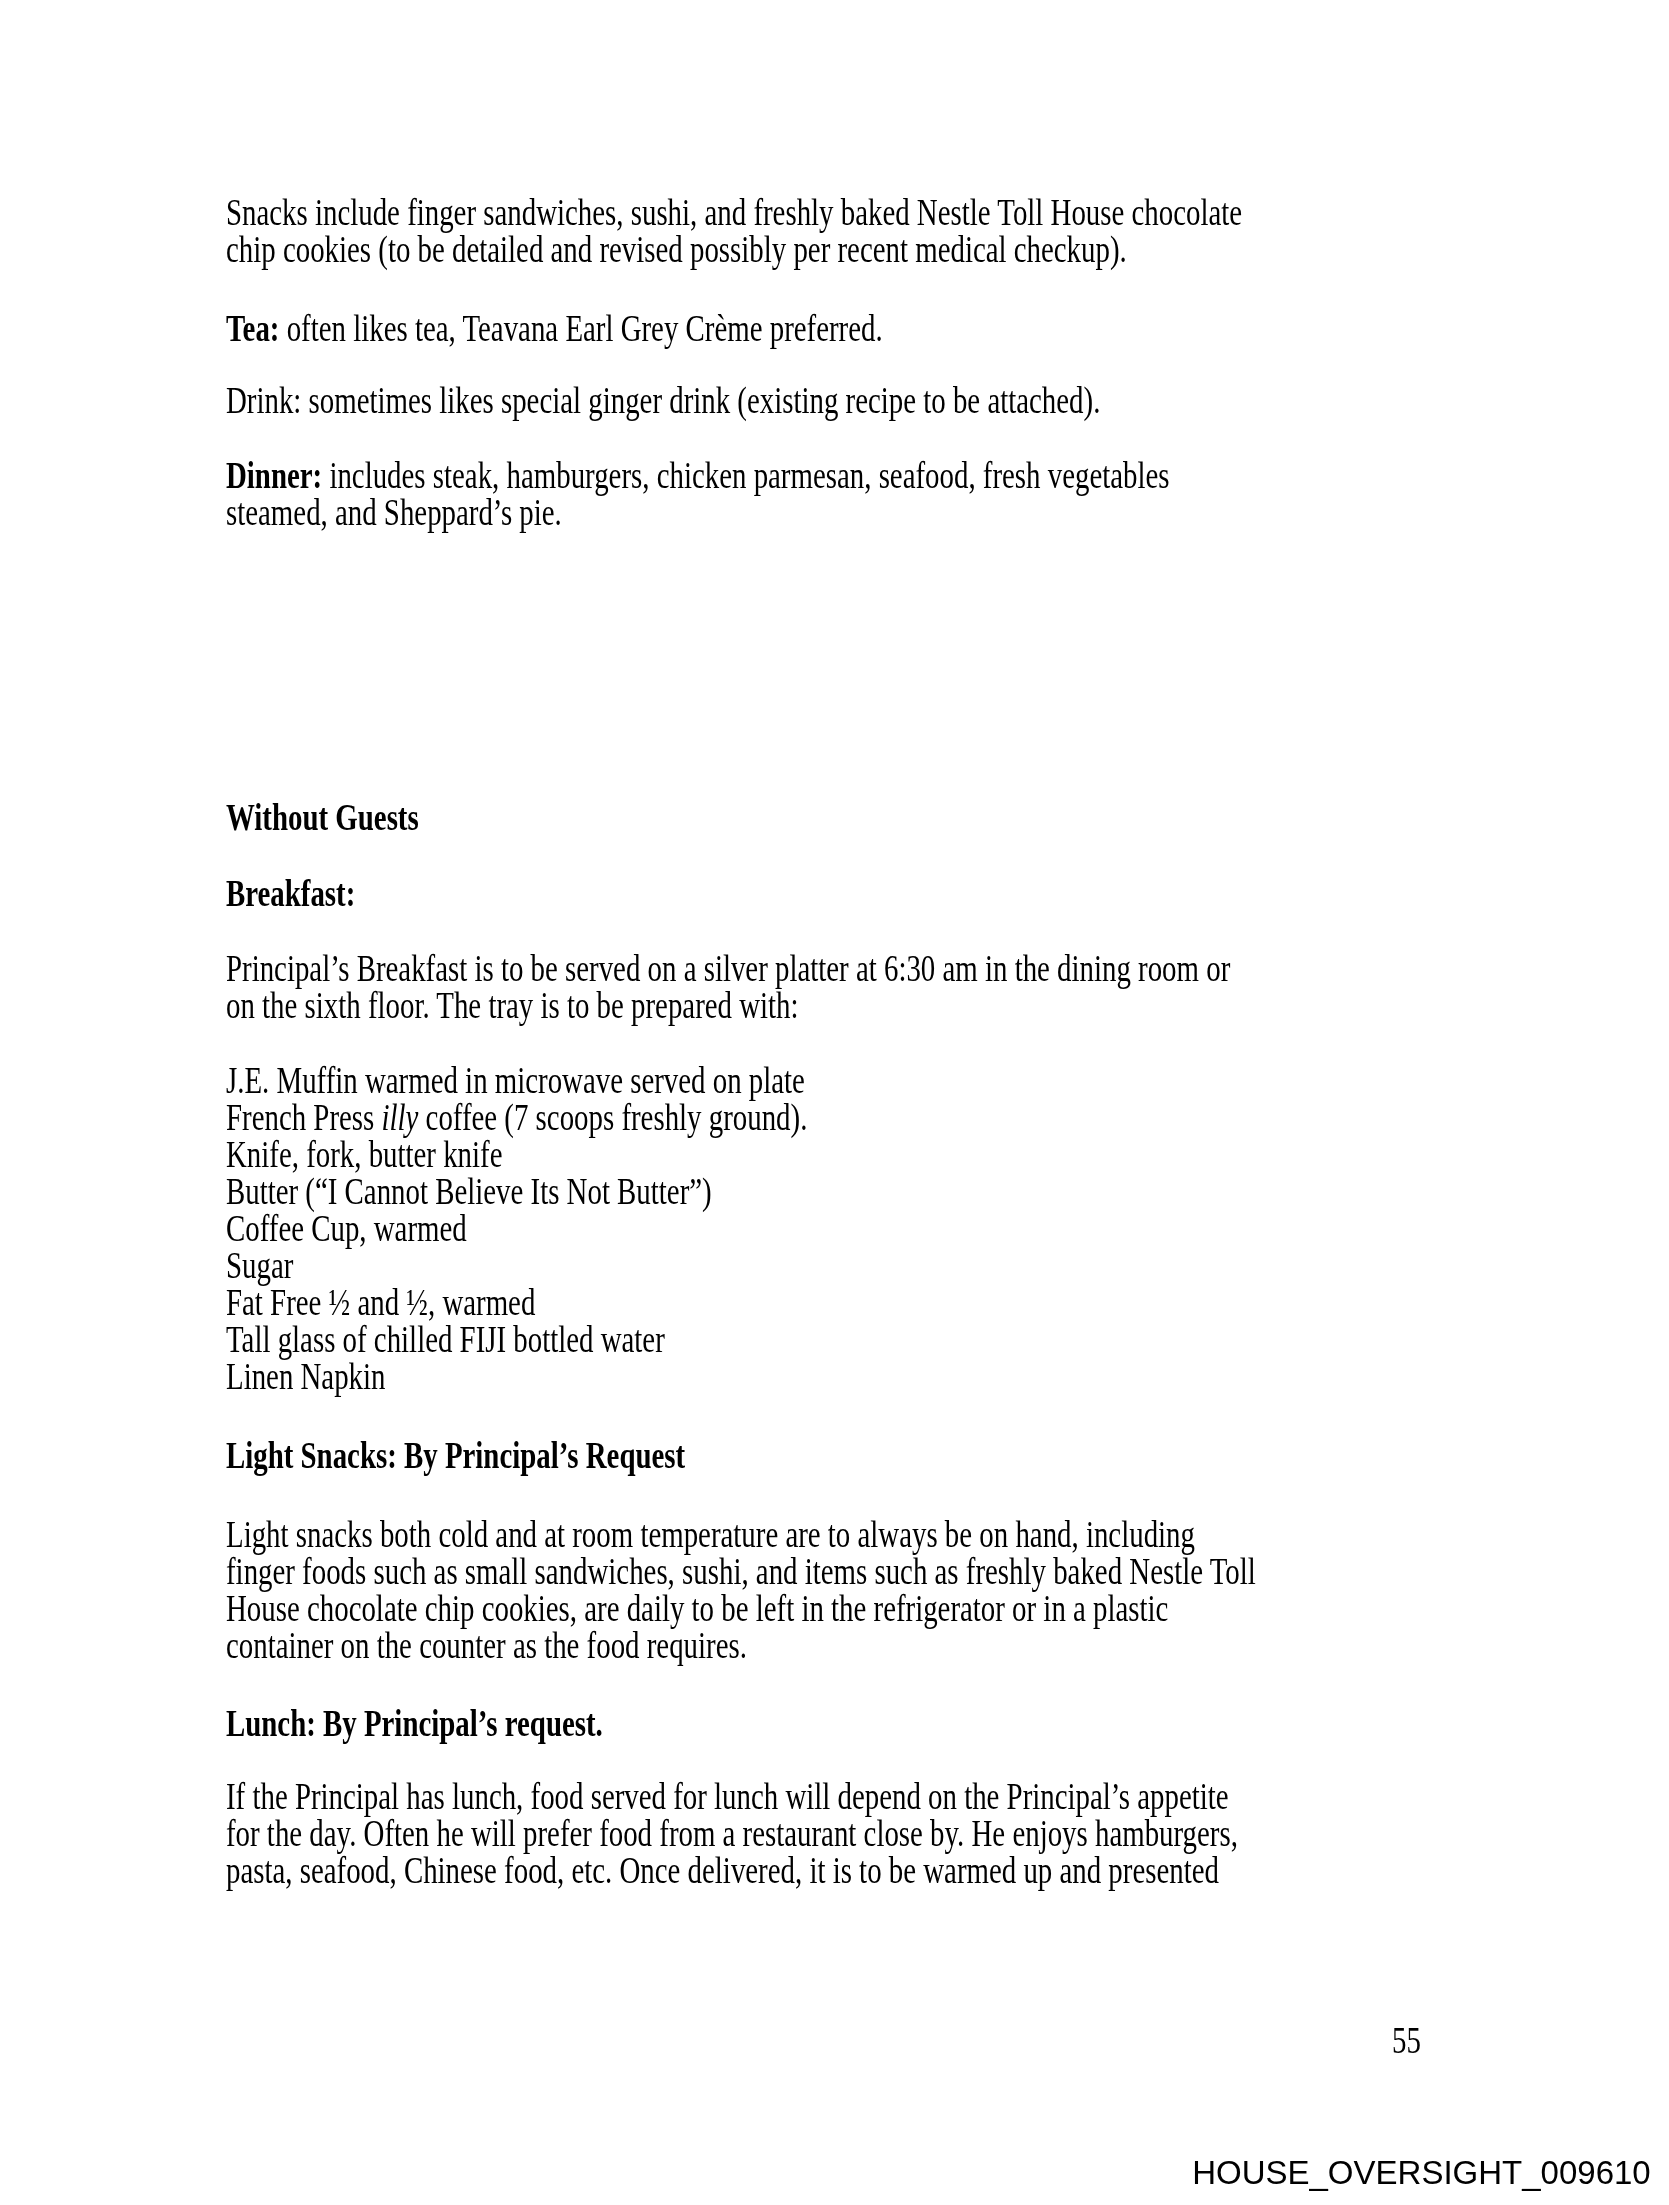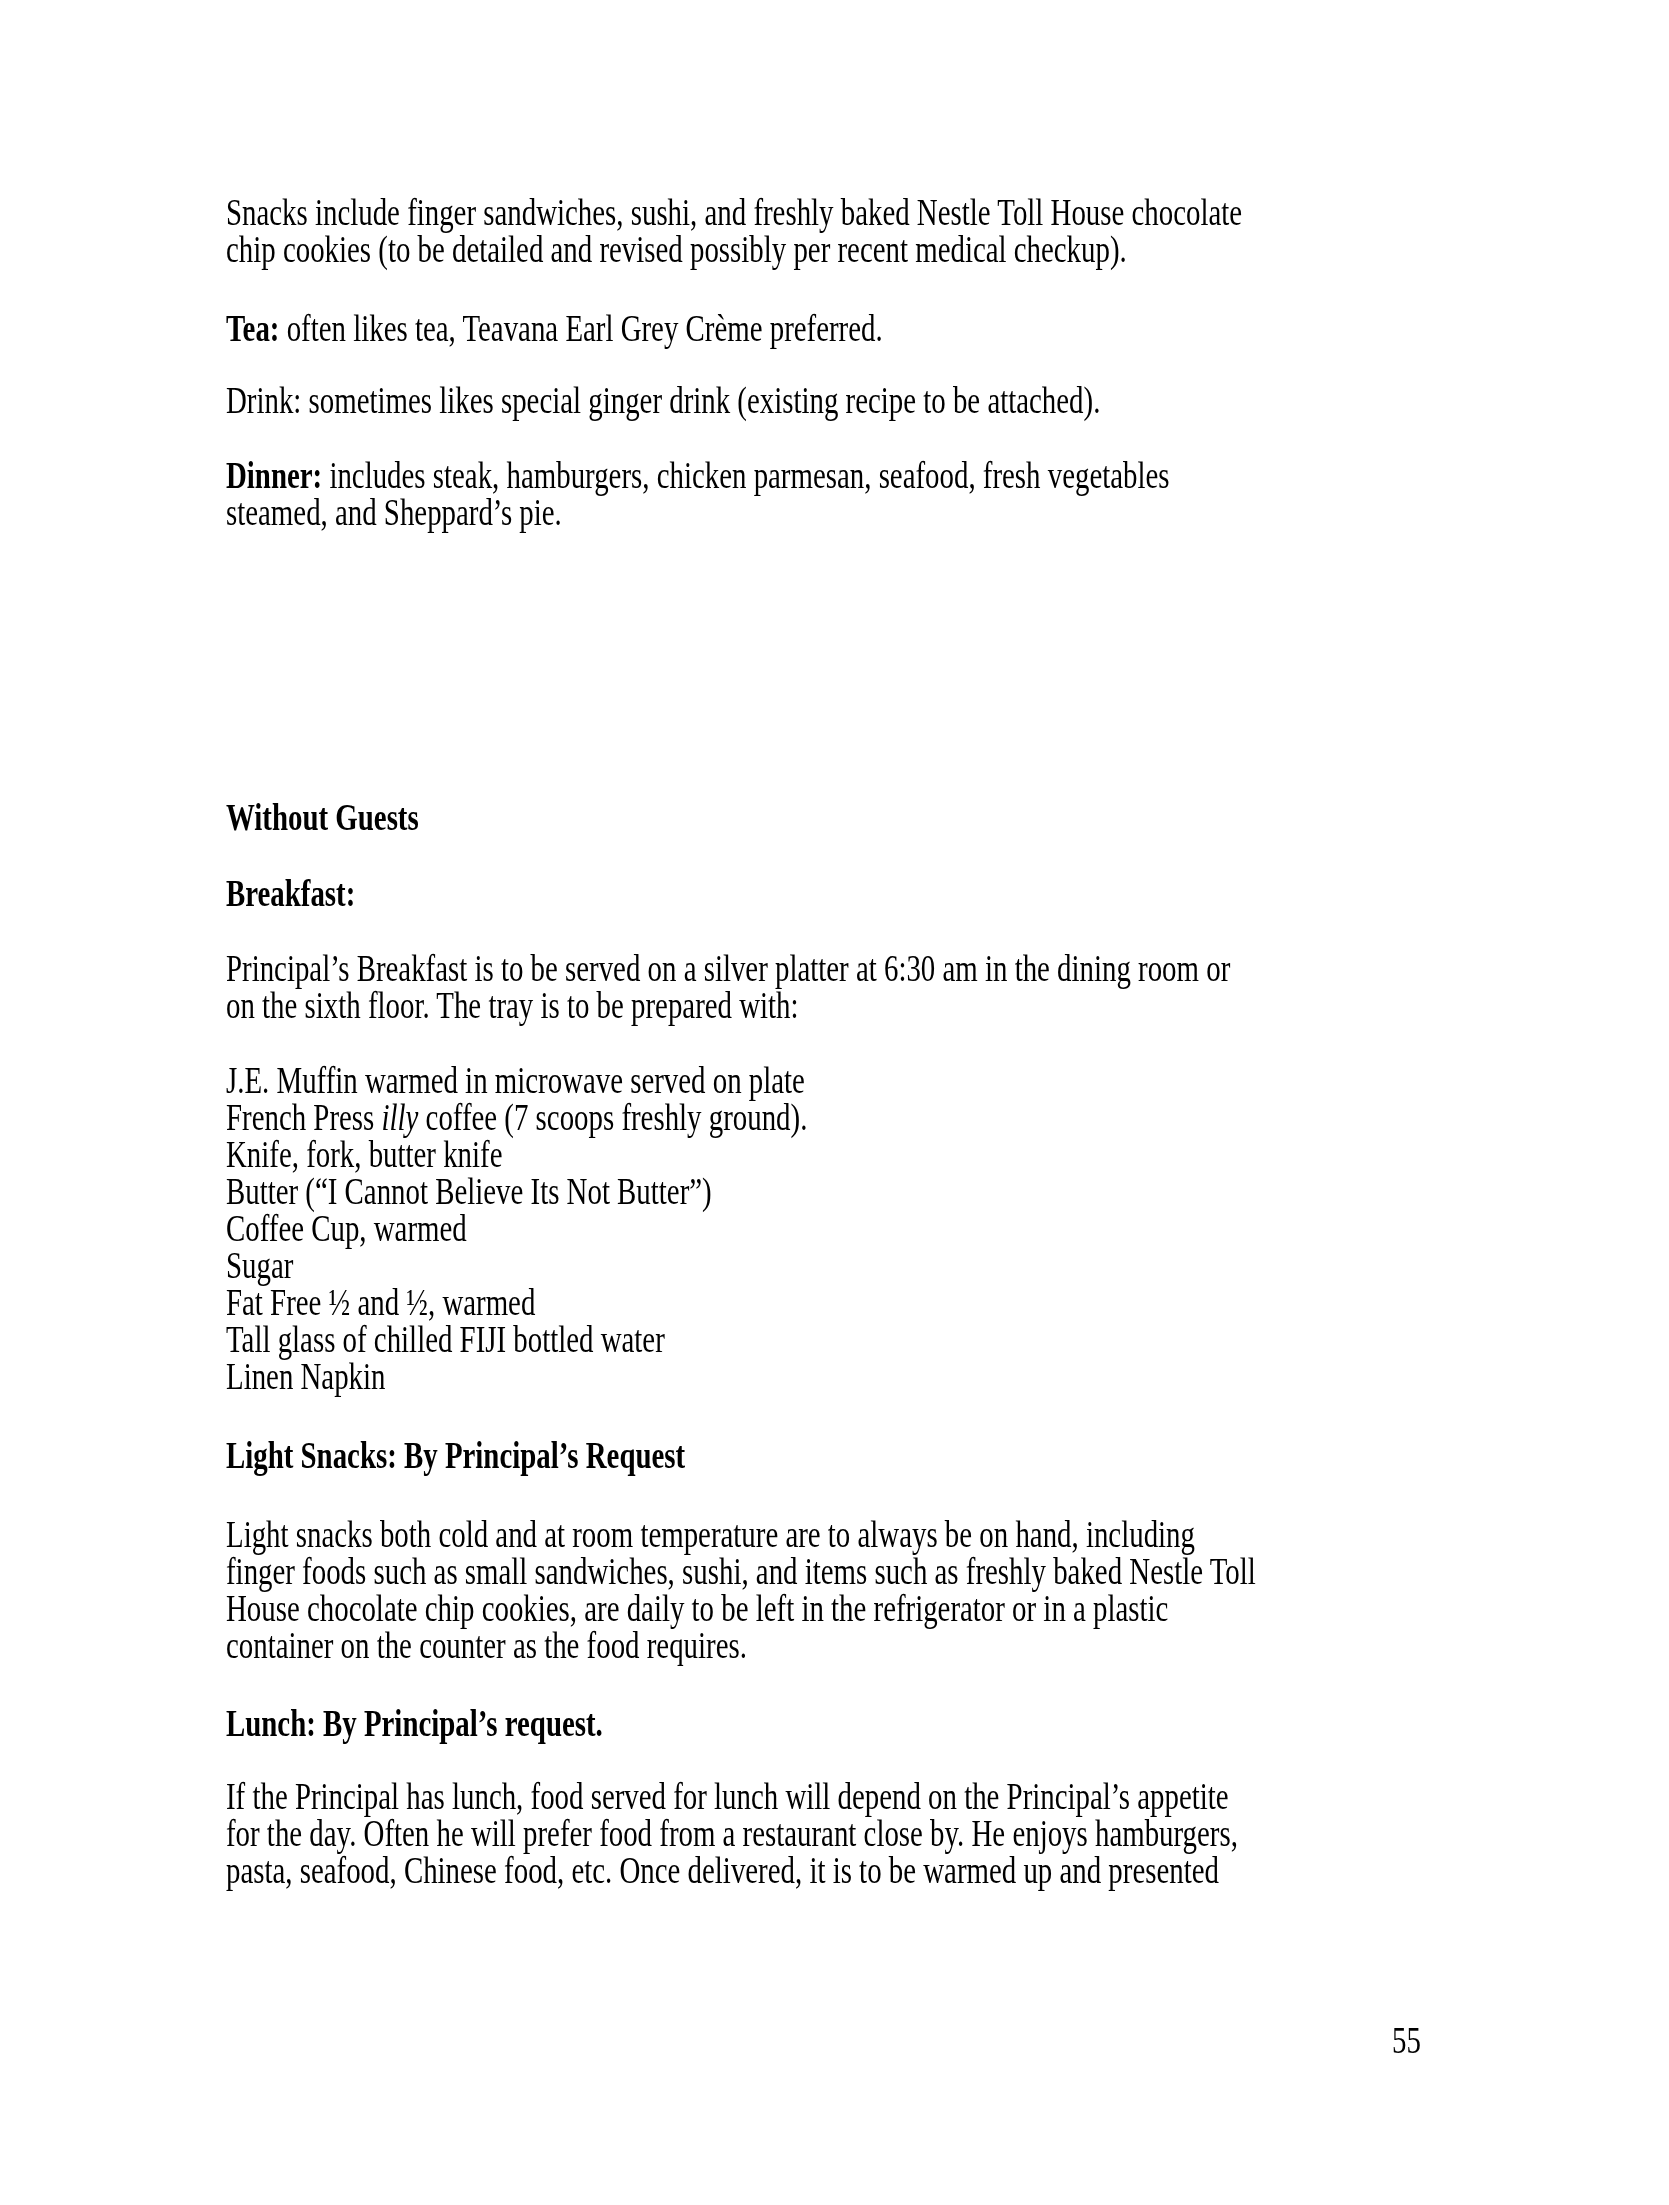--- a/index.html
+++ b/index.html
@@ -111,14 +111,15 @@
       <div class="line">for the day. Often he will prefer food from a restaurant close by. He enjoys hamburgers,</div>
       <div class="line">pasta, seafood, Chinese food, etc. Once delivered, it is to be warmed up and presented</div>
     </div>
 
     <div class="block pagenum-block" style="top:2022px">
       <div class="line">55</div>
     </div>
 
   </div>
 
+  <div class="bates">HOUSE_OVERSIGHT_009610</div>
 </div>
 
 
 </body></html>

